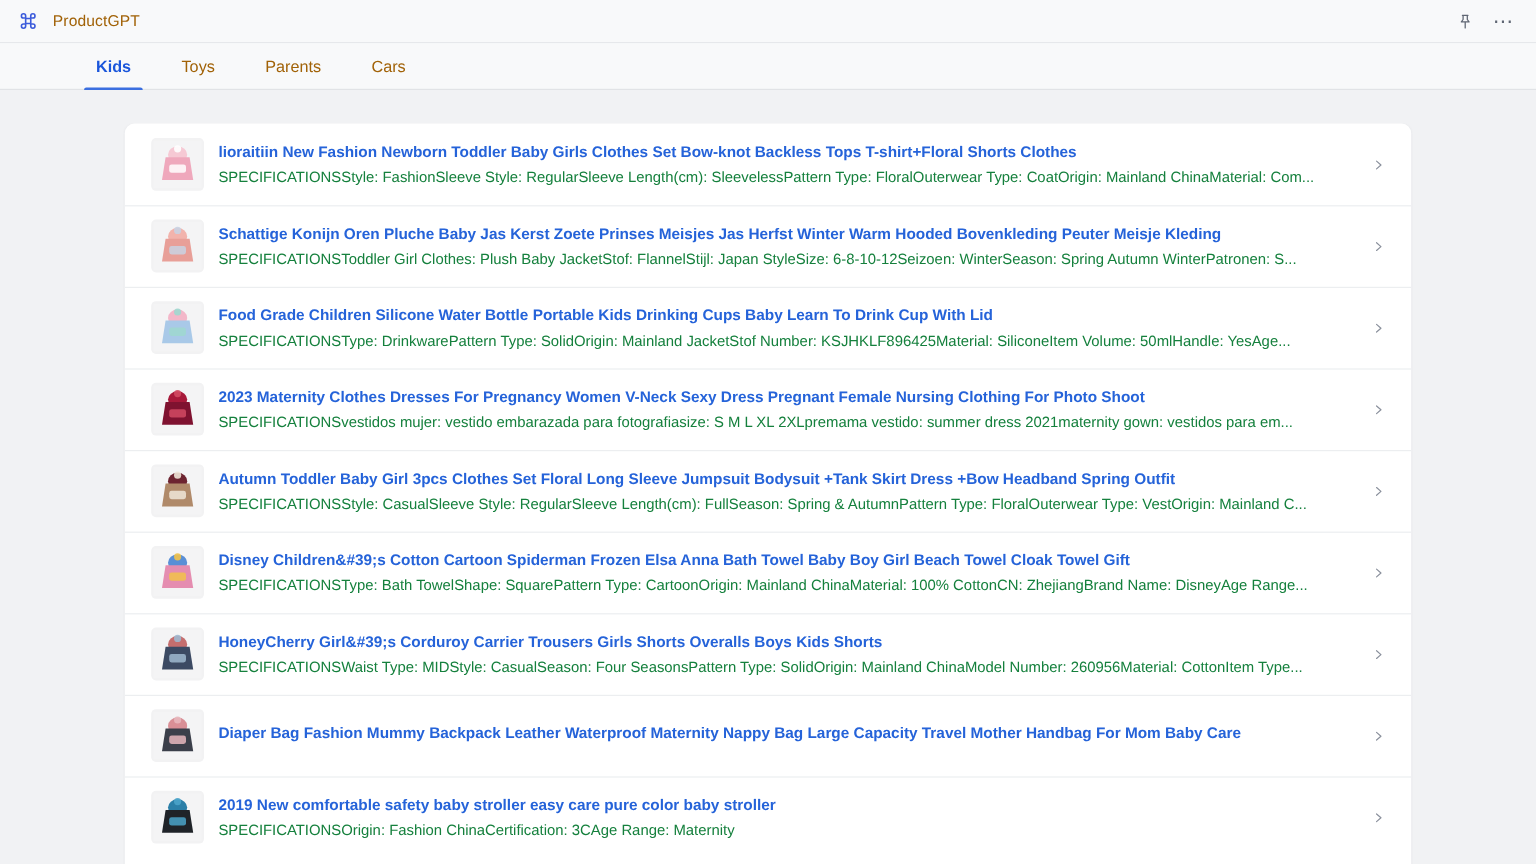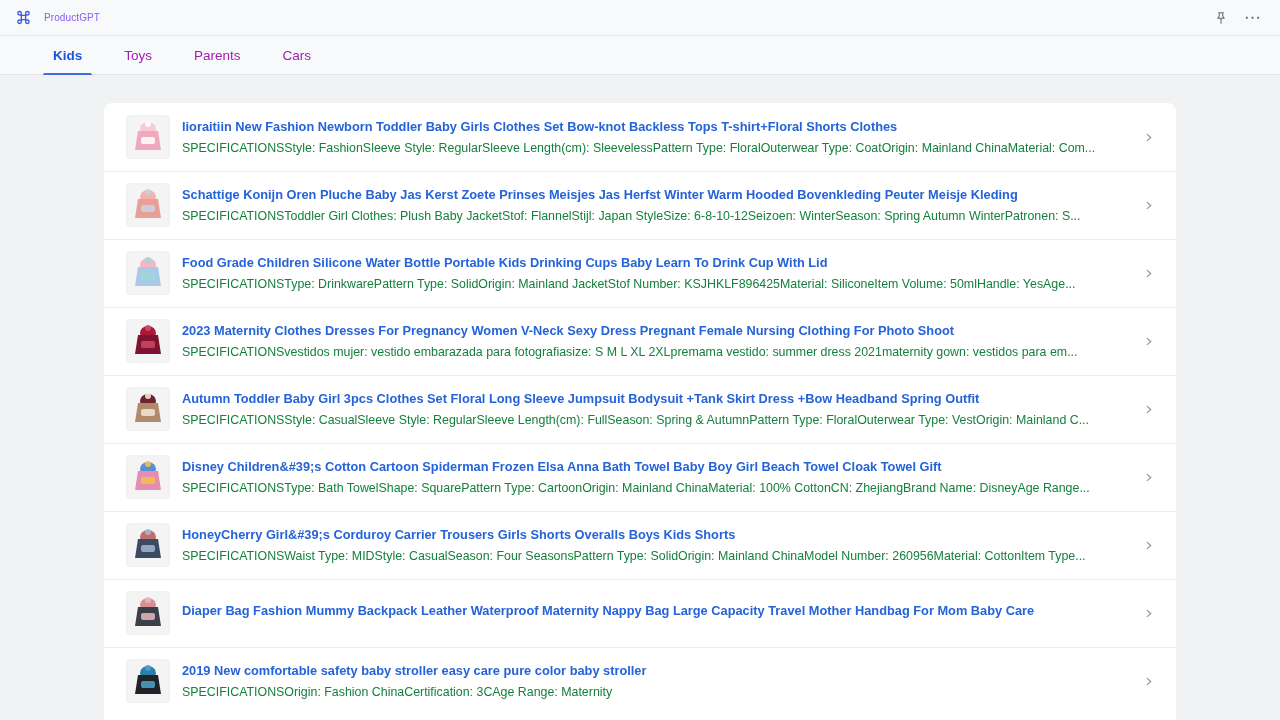--- a/index.html
+++ b/index.html
@@ -21,22 +21,22 @@
     align-items: center;
     padding: 0 12px 0 14px;
   }
   .appbar-left { display: flex; align-items: center; gap: 12px; }
   .logo-icon {
     width: 18px; height: 18px;
     display: flex; align-items: center; justify-content: center;
     color: #3b5bdb;
   }
   .app-title {
-    font-size: 10px;
-    color: #8b5cf6;
+    font-size: 13px;
+    color: #a16207;
     letter-spacing: 0.1px;
   }
   .appbar-right {
     margin-left: auto;
     display: flex;
     align-items: center;
     gap: 14px;
     padding-right: 6px;
   }
   .bar-icon {
@@ -47,31 +47,31 @@
   }
   .dots-icon { font-size: 17px; line-height: 10px; letter-spacing: 1px; color: #5f6673; }
 
   
   .tabbar {
     height: 39px;
     background: #f8f9fa;
     border-bottom: 1px solid #e1e3e6;
     display: flex;
     align-items: stretch;
-    padding-left: 43px;
+    padding-left: 70px;
     padding-right: 104px;
   }
   .tab {
     position: relative;
     display: flex;
     align-items: center;
     padding: 0 10px;
     margin-right: 22px;
     font-size: 13.5px;
-    color: #a21caf;
+    color: #a16207;
     cursor: pointer;
     font-weight: 400;
   }
   .tab.active { color: #1a56db; font-weight: 700; }
   .tab.active::after {
     content: "";
     position: absolute;
     left: 0; right: 0; bottom: -1px;
     height: 2px;
     background: #3b6fe0;

